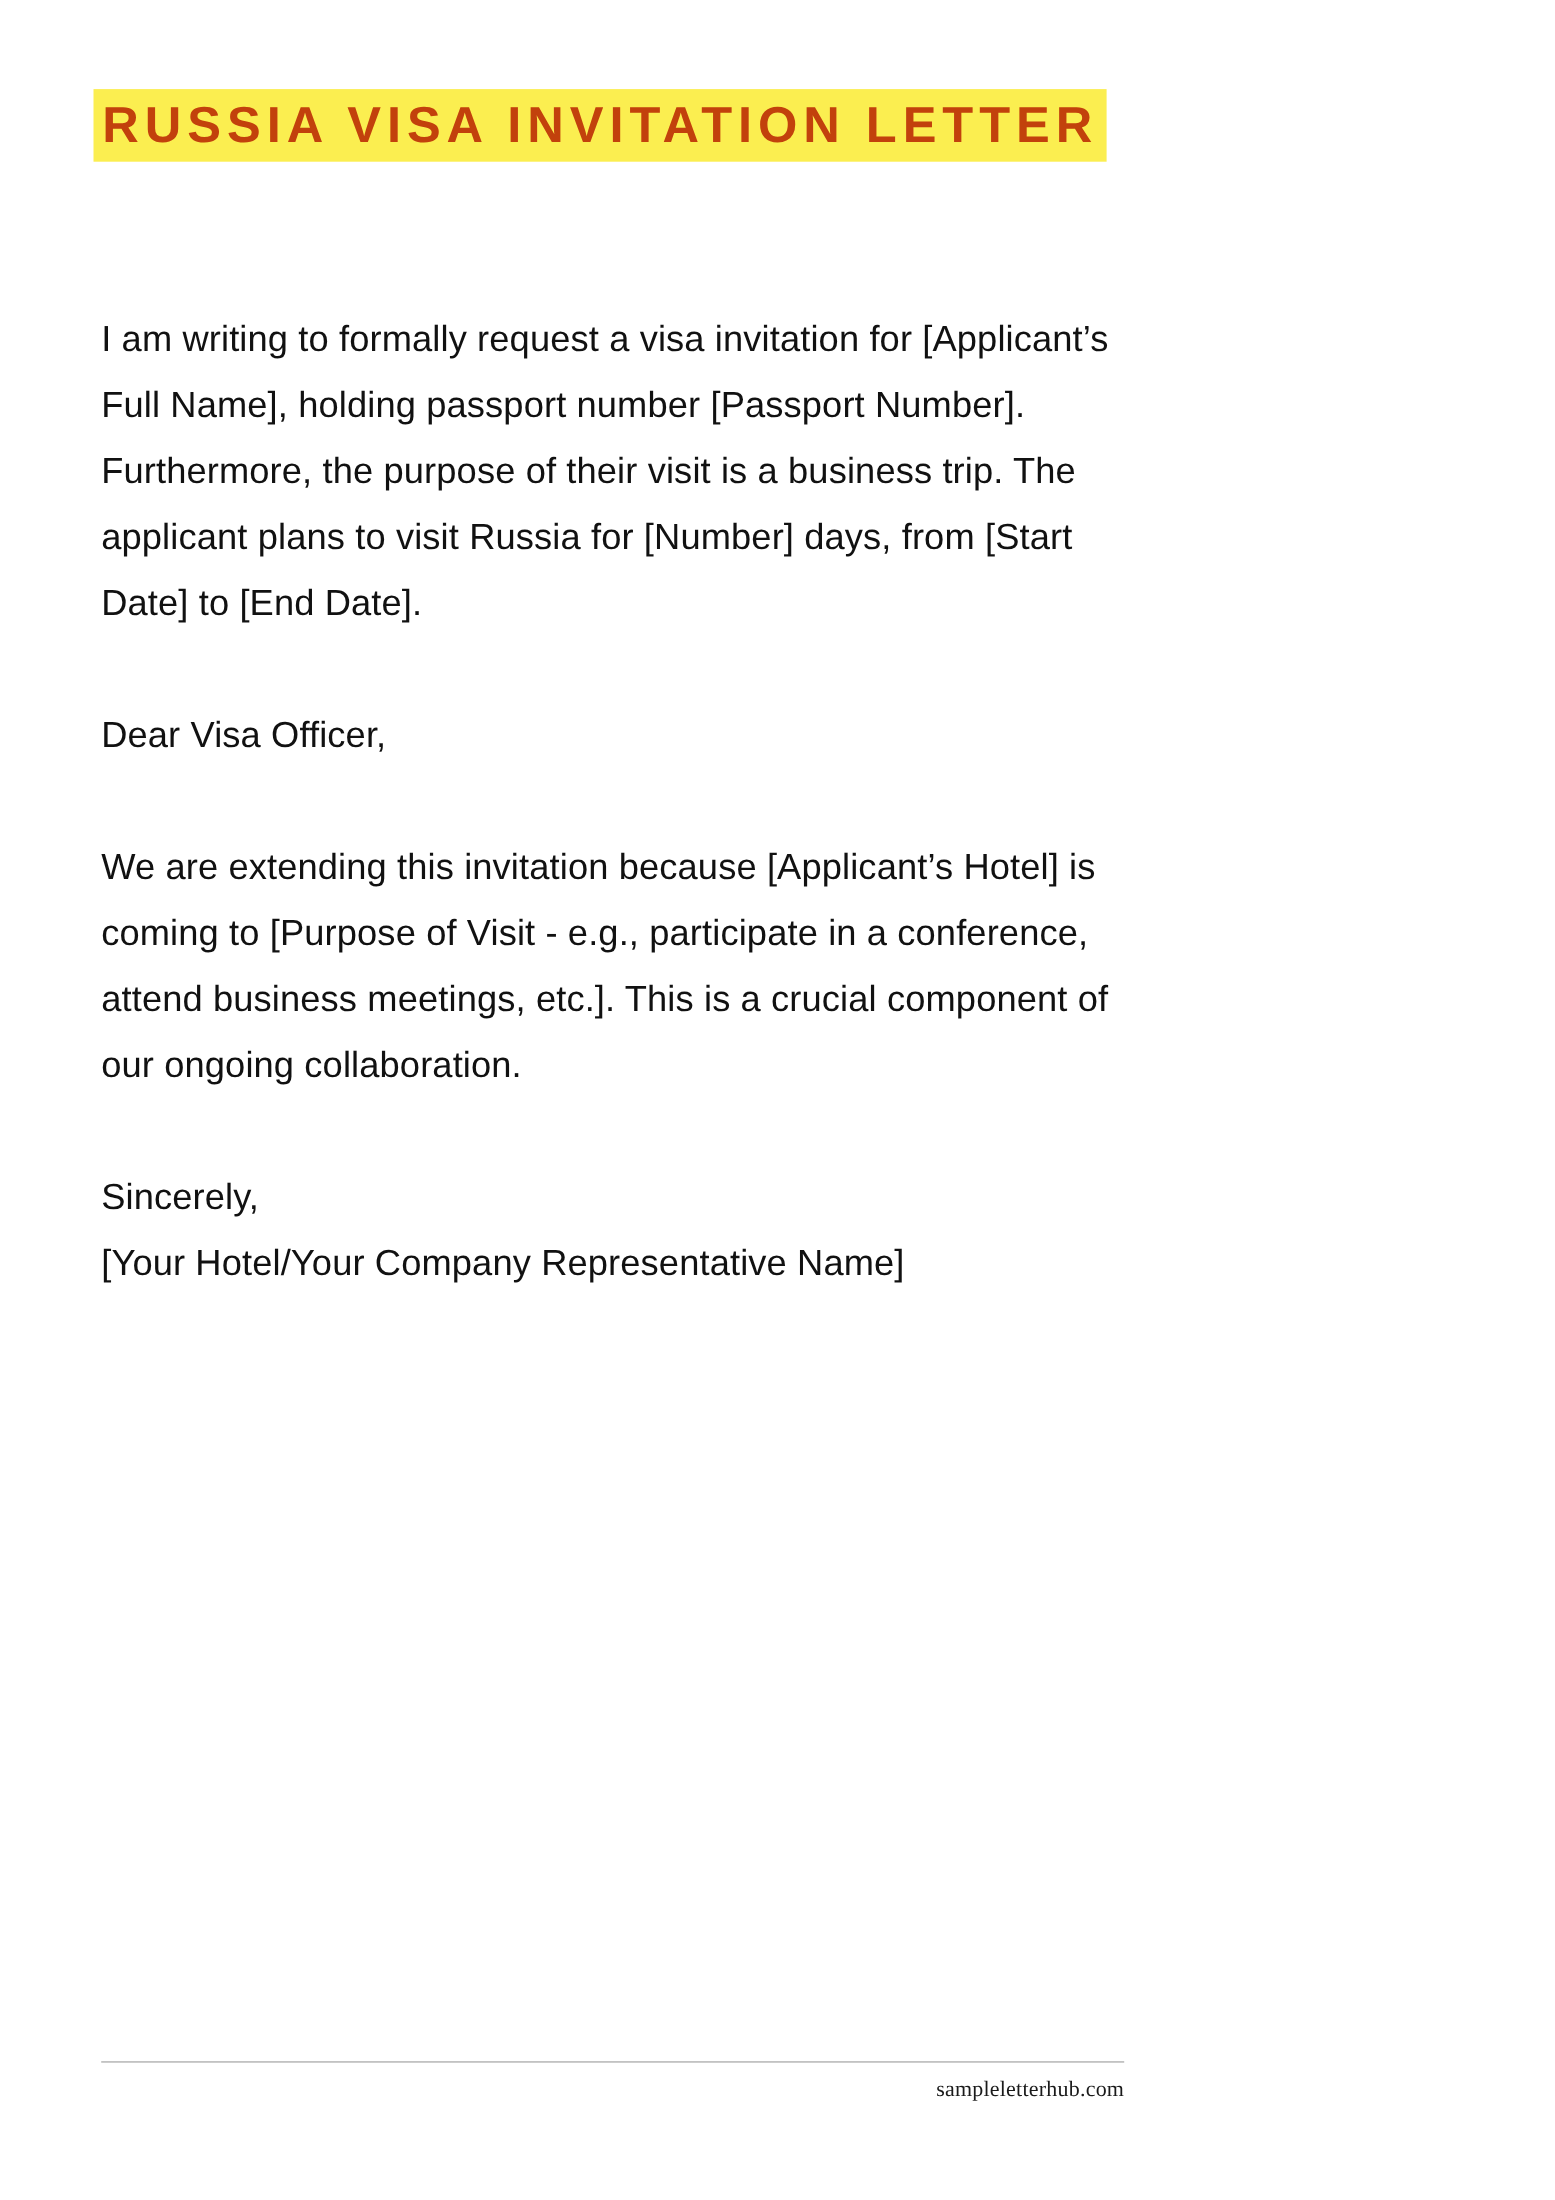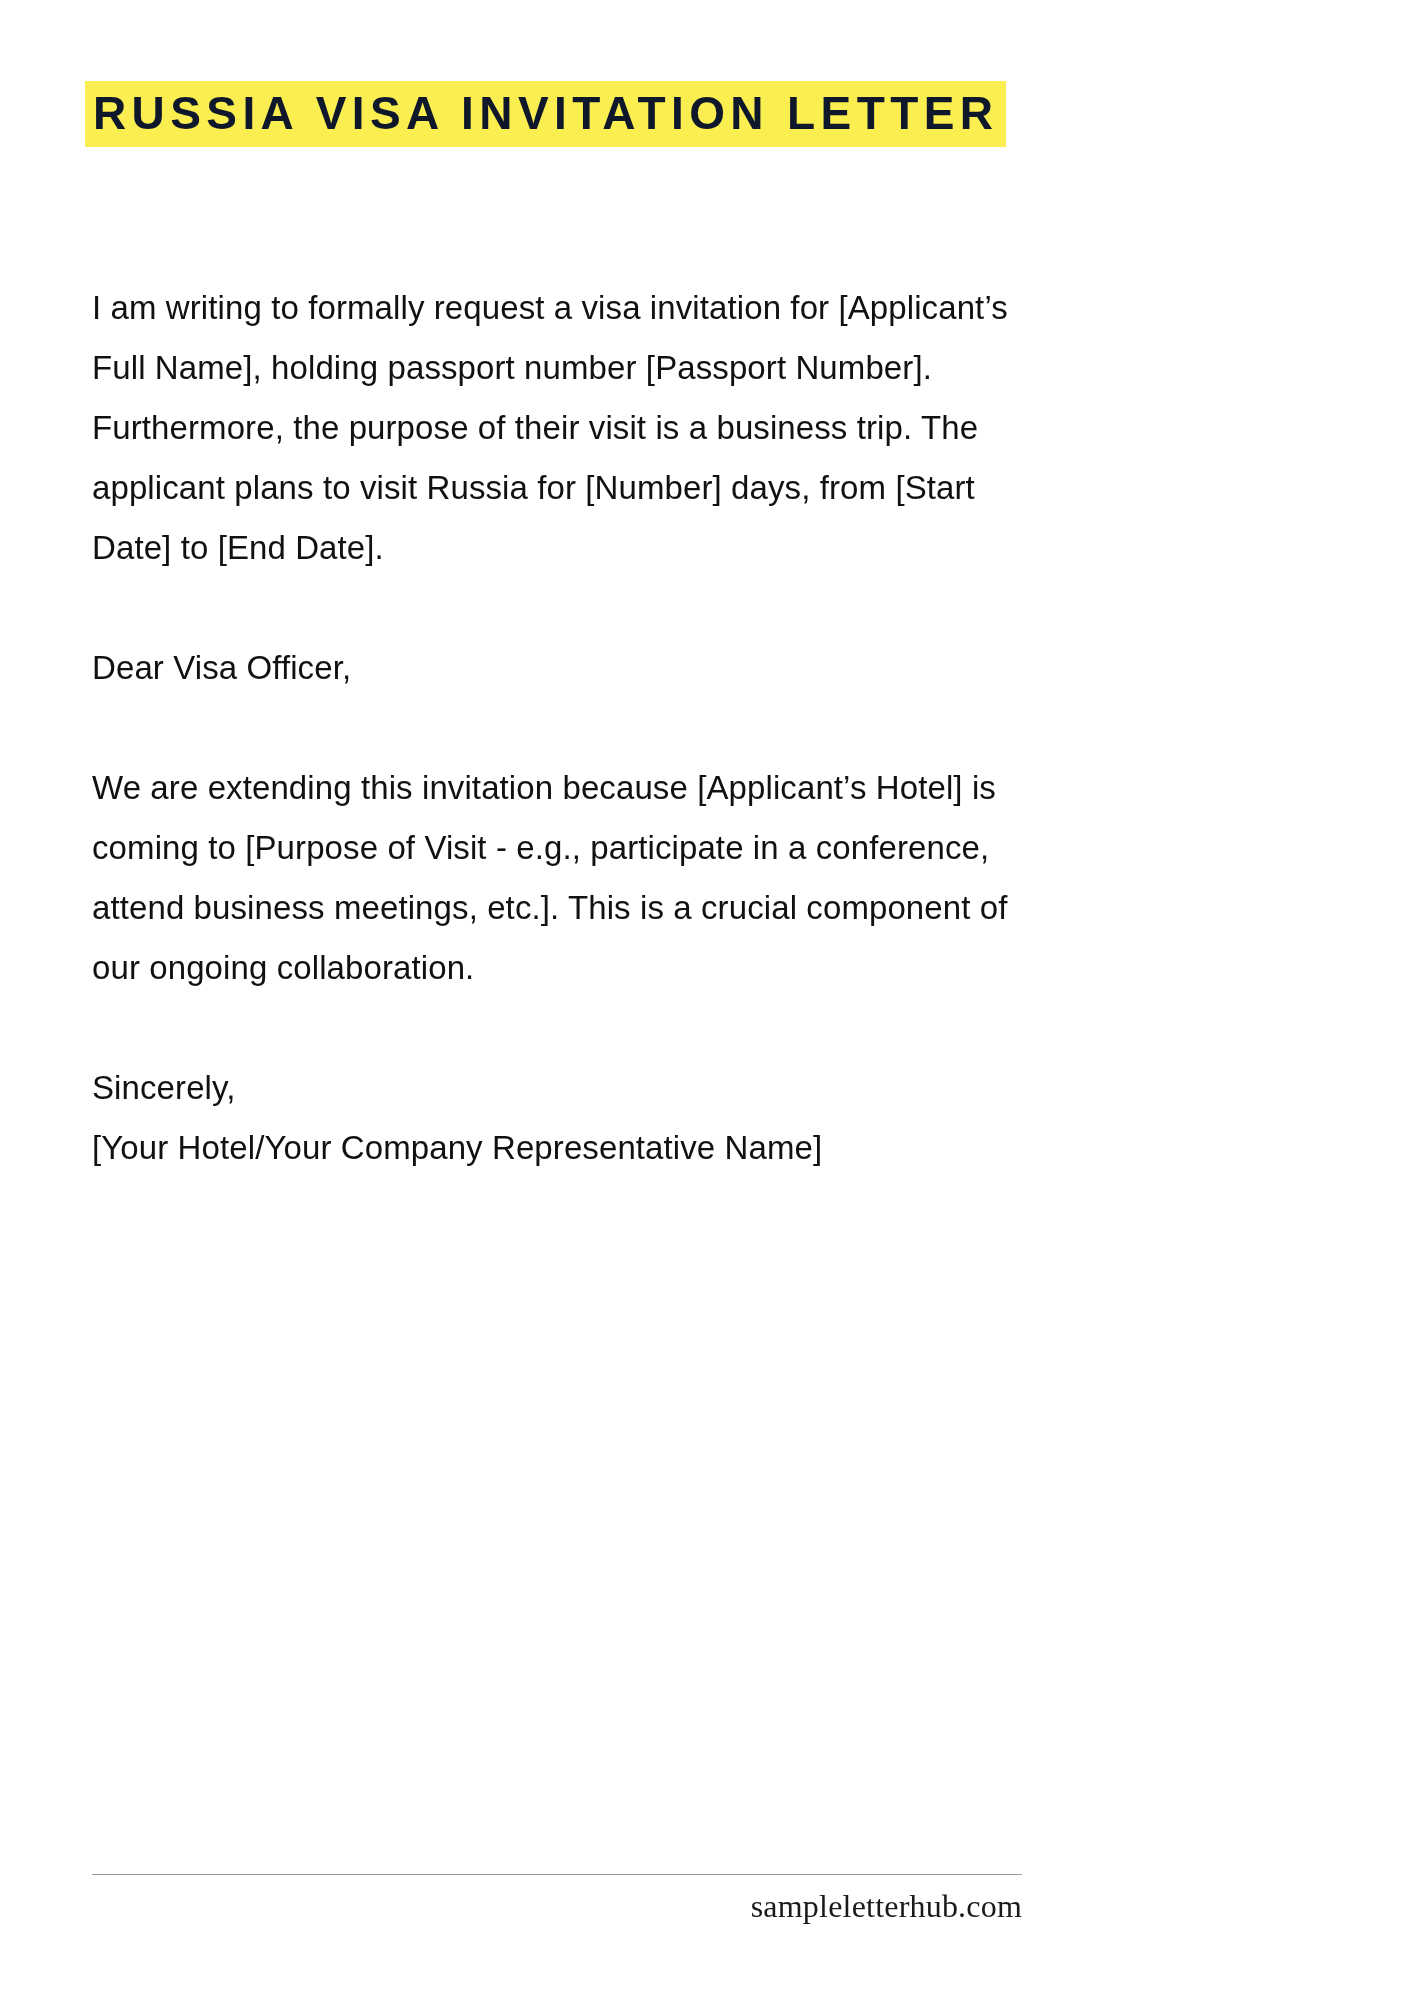--- a/index.html
+++ b/index.html
@@ -25,21 +25,21 @@
   
   .title-wrap {
     position: absolute;
     left: 85px;
     top: 82px;
     width: 1010px;
   }
   .title-text {
     display: inline;
     background-color: #FBEE50;
-    color: #0f172a;
+    color: #c2410c;
     font-family: "Liberation Sans", sans-serif;
     font-weight: 700;
     font-size: 46px;
     letter-spacing: 5.4px;
     line-height: 62px;
     box-decoration-break: clone;
     -webkit-box-decoration-break: clone;
     padding: 6px 8px 8px 8px;
     white-space: nowrap;
   }
@@ -77,21 +77,21 @@
     height: 1px;
     background: #9b9b9b;
   }
   .footer-url {
     position: absolute;
     left: 92px;
     top: 1888px;
     width: 930px;
     text-align: right;
     font-family: "Liberation Serif", serif;
-    font-size: 32px;
+    font-size: 20px;
     color: #1a1a1a;
     letter-spacing: 0.2px;
   }
 </style>
 </head>
 <body>
 
 <div class="page">
 
   <div class="title-wrap">

